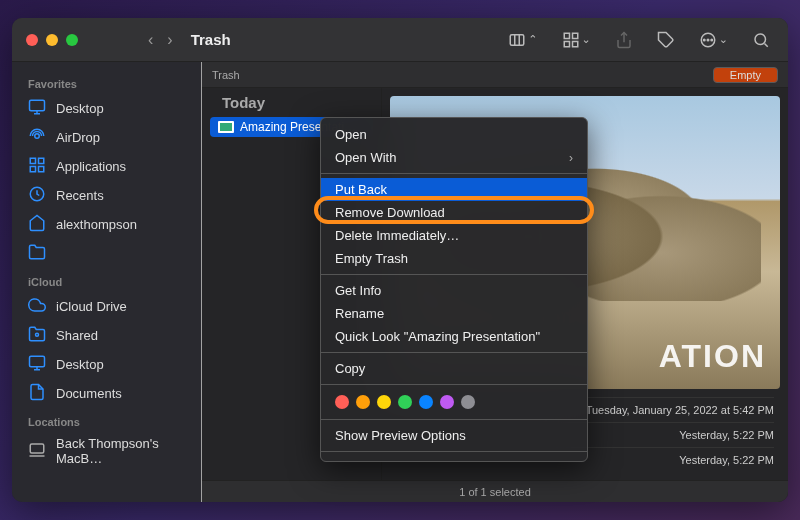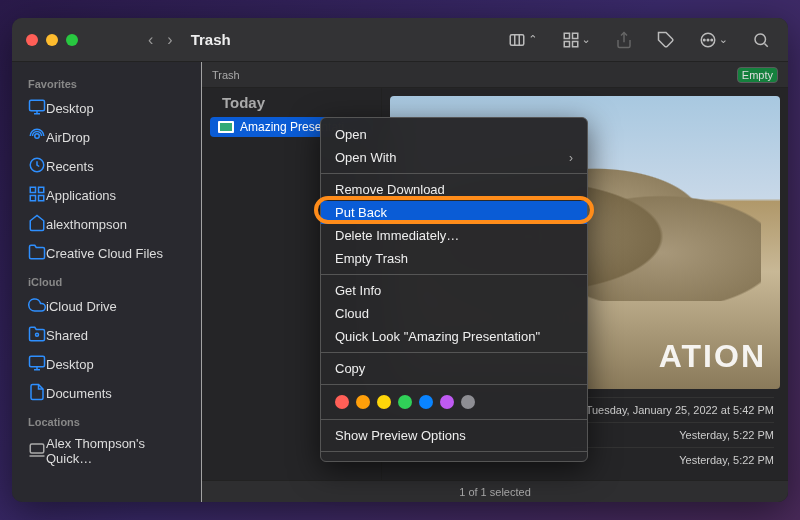--- a/index.html
+++ b/index.html
@@ -27,31 +27,31 @@
   .title { font-weight: 600; font-size: 15px; margin-left: 18px; color: #eee; }
   .tool-right { margin-left: auto; display: flex; gap: 24px; padding-right: 18px; align-items: center; }
   .tbtn { color: #bbb; font-size: 16px; display: flex; align-items: center; gap: 2px; }
   .tbtn.dis { color: #666; }
   .body { flex: 1; display: flex; min-height: 0; }
   .sidebar {
     width: 190px; background: rgba(40,40,50,0.5); padding: 8px 0; overflow-y: auto;
     border-right: 1px solid #a3a3a3;
   }
   .sb-head { font-size: 11px; font-weight: 600; color: #888; padding: 8px 16px 4px; }
-  .sb-item { display: flex; align-items: center; padding: 4px 16px; color: #ddd; }
+  .sb-item { display: flex; align-items: center; gap: 10px; padding: 4px 16px; color: #ddd; }
   .sb-item .ic { width: 18px; color: #2e8fff; font-size: 15px; text-align: center; }
   .sb-item .ic.g { color: #aaa; }
   .main { flex: 1; display: flex; flex-direction: column; background: #252527; }
   .loc-bar {
     height: 26px; background: #2e2e30; display: flex; align-items: center;
     padding: 0 10px; font-size: 11px; color: #aaa; border-bottom: 1px solid #222;
   }
   .empty-btn {
-    margin-left: auto; background: #15803d; border: 1px solid #5a5a5c;
-    border-radius: 4px; padding: 1px 4px; font-size: 11px; color: #ddd;
+    margin-left: auto; background: #c2410c; border: 1px solid #5a5a5c;
+    border-radius: 4px; padding: 1px 16px; font-size: 11px; color: #ddd;
   }
   .content { flex: 1; display: flex; min-height: 0; }
   .list { width: 180px; border-right: 1px solid #222; }
   .list-head { font-size: 15px; font-weight: 600; color: #aaa; padding: 6px 20px; }
   .file-item {
     margin: 0 8px; display: flex; align-items: center; gap: 6px;
     background: #0a5cd6; border-radius: 4px; padding: 3px 8px; color: #fff;
     font-size: 12px;
   }
   .file-ic { width: 16px; height: 12px; background: #fff; border-radius: 1px; position: relative; }
@@ -167,45 +167,44 @@
         <div class="sb-item">
           <span class="ic"><svg viewBox="0 0 24 24" fill="none" stroke="currentColor" stroke-width="2">
               <circle cx="12" cy="12" r="3"></circle>
               <path d="M6 12a6 6 0 0112 0"></path>
               <path d="M3 12a9 9 0 0118 0"></path>
             </svg></span>
           <span>AirDrop</span>
         </div>
         <div class="sb-item">
           <span class="ic"><svg viewBox="0 0 24 24" fill="none" stroke="currentColor" stroke-width="2">
-              <circle cx="12" cy="12" r="9"></circle>
-              <polyline points="12 7 12 12 15 14"></polyline>
-            </svg></span>
-          <span>Recents</span>
-        </div>
-        <div class="sb-item">
-          <span class="ic"><svg viewBox="0 0 24 24" fill="none" stroke="currentColor" stroke-width="2">
               <rect x="3" y="3" width="7" height="7"></rect>
               <rect x="14" y="3" width="7" height="7"></rect>
               <rect x="3" y="14" width="7" height="7"></rect>
               <rect x="14" y="14" width="7" height="7"></rect>
             </svg></span>
           <span>Applications</span>
         </div>
         <div class="sb-item">
           <span class="ic"><svg viewBox="0 0 24 24" fill="none" stroke="currentColor" stroke-width="2">
+              <circle cx="12" cy="12" r="9"></circle>
+              <polyline points="12 7 12 12 15 14"></polyline>
+            </svg></span>
+          <span>Recents</span>
+        </div>
+        <div class="sb-item">
+          <span class="ic"><svg viewBox="0 0 24 24" fill="none" stroke="currentColor" stroke-width="2">
               <path d="M3 9l9-7 9 7v11a2 2 0 01-2 2H5a2 2 0 01-2-2z"></path>
             </svg></span>
           <span>alexthompson</span>
         </div>
         <div class="sb-item">
           <span class="ic"><svg viewBox="0 0 24 24" fill="none" stroke="currentColor" stroke-width="2">
               <path d="M22 19a2 2 0 01-2 2H4a2 2 0 01-2-2V5a2 2 0 012-2h5l2 3h9a2 2 0 012 2z"></path>
             </svg></span>
-          <span>Creative Cloud Files</span>
         </div>
         <div class="sb-head">iCloud</div>
         <div class="sb-item">
           <span class="ic"><svg viewBox="0 0 24 24" fill="none" stroke="currentColor" stroke-width="2">
               <path d="M18 10h-1.26A8 8 0 109 20h9a5 5 0 000-10z"></path>
             </svg></span>
           <span>iCloud Drive</span>
         </div>
         <div class="sb-item">
           <span class="ic"><svg viewBox="0 0 24 24" fill="none" stroke="currentColor" stroke-width="2">
@@ -228,21 +227,21 @@
               <polyline points="14 2 14 8 20 8"></polyline>
             </svg></span>
           <span>Documents</span>
         </div>
         <div class="sb-head">Locations</div>
         <div class="sb-item">
           <span class="ic g"><svg viewBox="0 0 24 24" fill="none" stroke="currentColor" stroke-width="2">
               <rect x="3" y="4" width="18" height="12" rx="2"></rect>
               <line x1="2" y1="20" x2="22" y2="20"></line>
             </svg></span>
-          <span>Alex Thompson's Quick…</span>
+          <span>Back Thompson's MacB…</span>
         </div>
         <div class="sb-item"></div>
       </div>
 
     <div class="main">
       <div class="loc-bar">
         <span>Trash</span>
         <button class="empty-btn">Empty</button>
       </div>
       <div class="content">
@@ -281,38 +280,38 @@
 
 <div class="ctx" id="ctx">
     <div class="ctx-item">
       <span>Open</span>
     </div>
     <div class="ctx-item">
       <span>Open With</span>
       <span class="sub">›</span>
     </div>
     <div class="ctx-sep"></div>
-    <div class="ctx-item">
-      <span>Remove Download</span>
-    </div>
     <div class="ctx-item hl">
       <span>Put Back</span>
     </div>
     <div class="ctx-item">
+      <span>Remove Download</span>
+    </div>
+    <div class="ctx-item">
       <span>Delete Immediately…</span>
     </div>
     <div class="ctx-item">
       <span>Empty Trash</span>
     </div>
     <div class="ctx-sep"></div>
     <div class="ctx-item">
       <span>Get Info</span>
     </div>
     <div class="ctx-item">
-      <span>Cloud</span>
+      <span>Rename</span>
     </div>
     <div class="ctx-item">
       <span>Quick Look "Amazing Presentation"</span>
     </div>
     <div class="ctx-sep"></div>
     <div class="ctx-item">
       <span>Copy</span>
     </div>
     <div class="ctx-sep"></div>
     <div class="tag-row">

